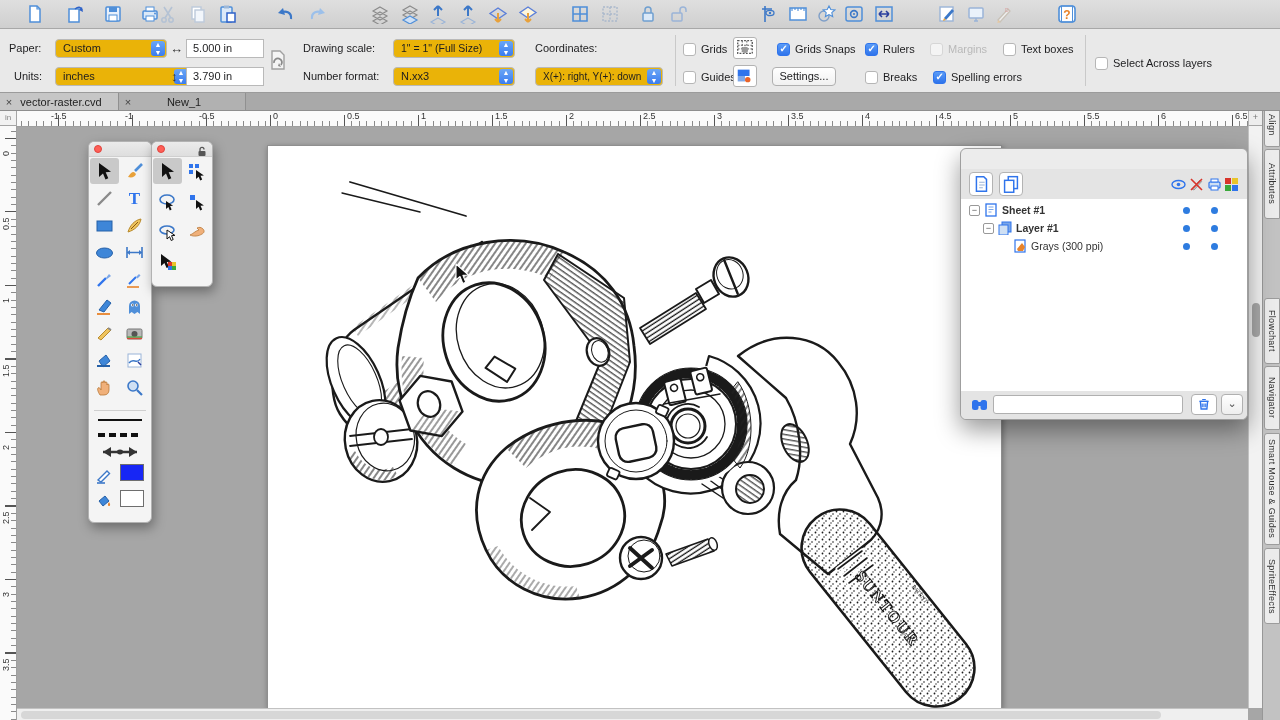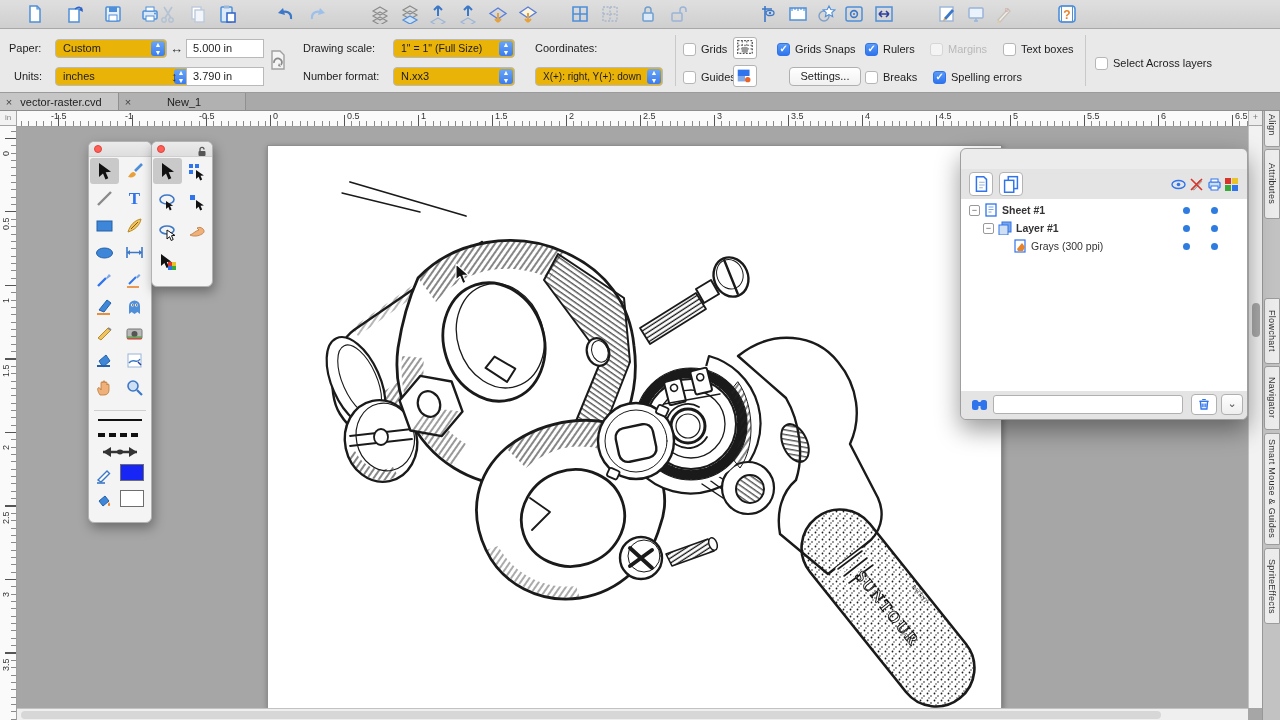--- a/index.html
+++ b/index.html
@@ -359,21 +359,21 @@
         <span class="box"></span>
         <span class="t">Guides</span>
       </label>
     <div class="iconbtn" style="left:733px;top:36px">
         <svg viewBox="0 0 24 22">
           <rect x="4" y="4" width="13" height="7" fill="#2f74ec"></rect>
           <rect x="4" y="11" width="8" height="6" fill="#7fa8e8"></rect>
           <circle cx="15" cy="15" r="3" fill="#e8642a"></circle>
         </svg>
       </div>
-    <div class="btn" style="left:789px;top:38px;width:72px">Settings...</div>
+    <div class="btn" style="left:772px;top:38px;width:64px">Settings...</div>
 
     <label class="cb on" style="left:865px;top:13px">
         <span class="box"></span>
         <span class="t">Rulers</span>
       </label>
     <label class="cb dis" style="left:930px;top:13px">
         <span class="box"></span>
         <span class="t">Margins</span>
       </label>
     <label class="cb" style="left:1003px;top:13px">

